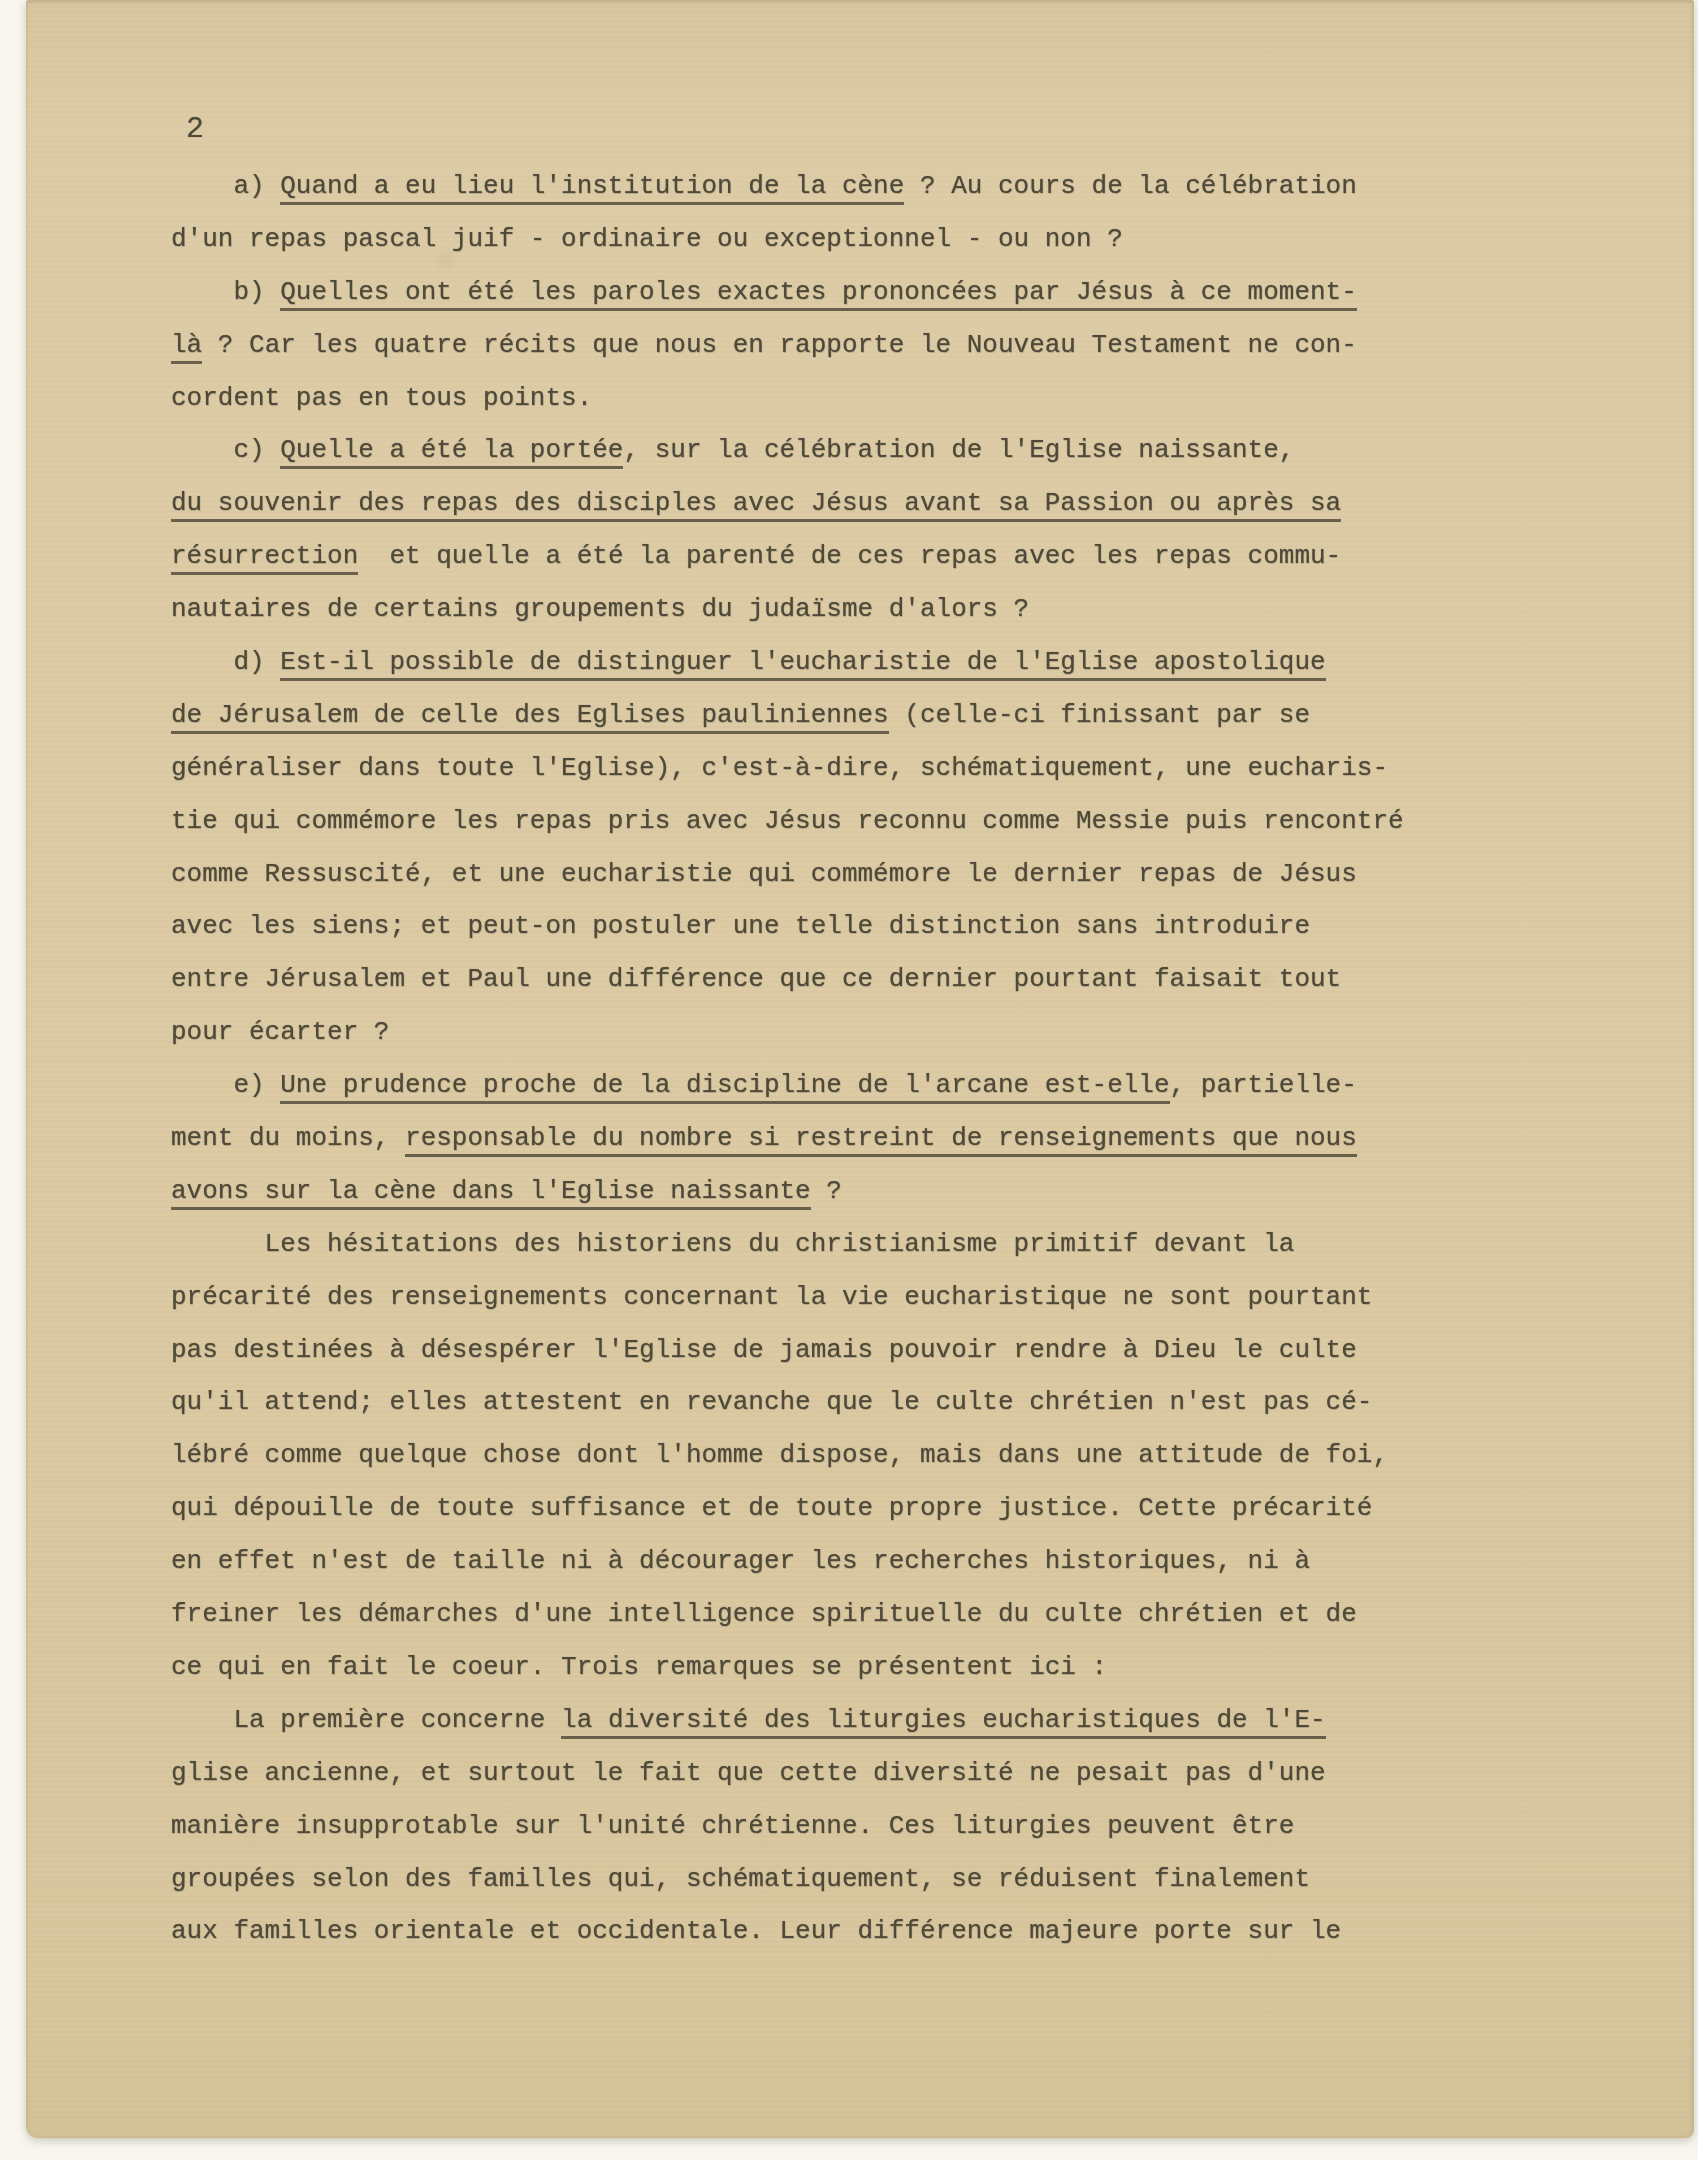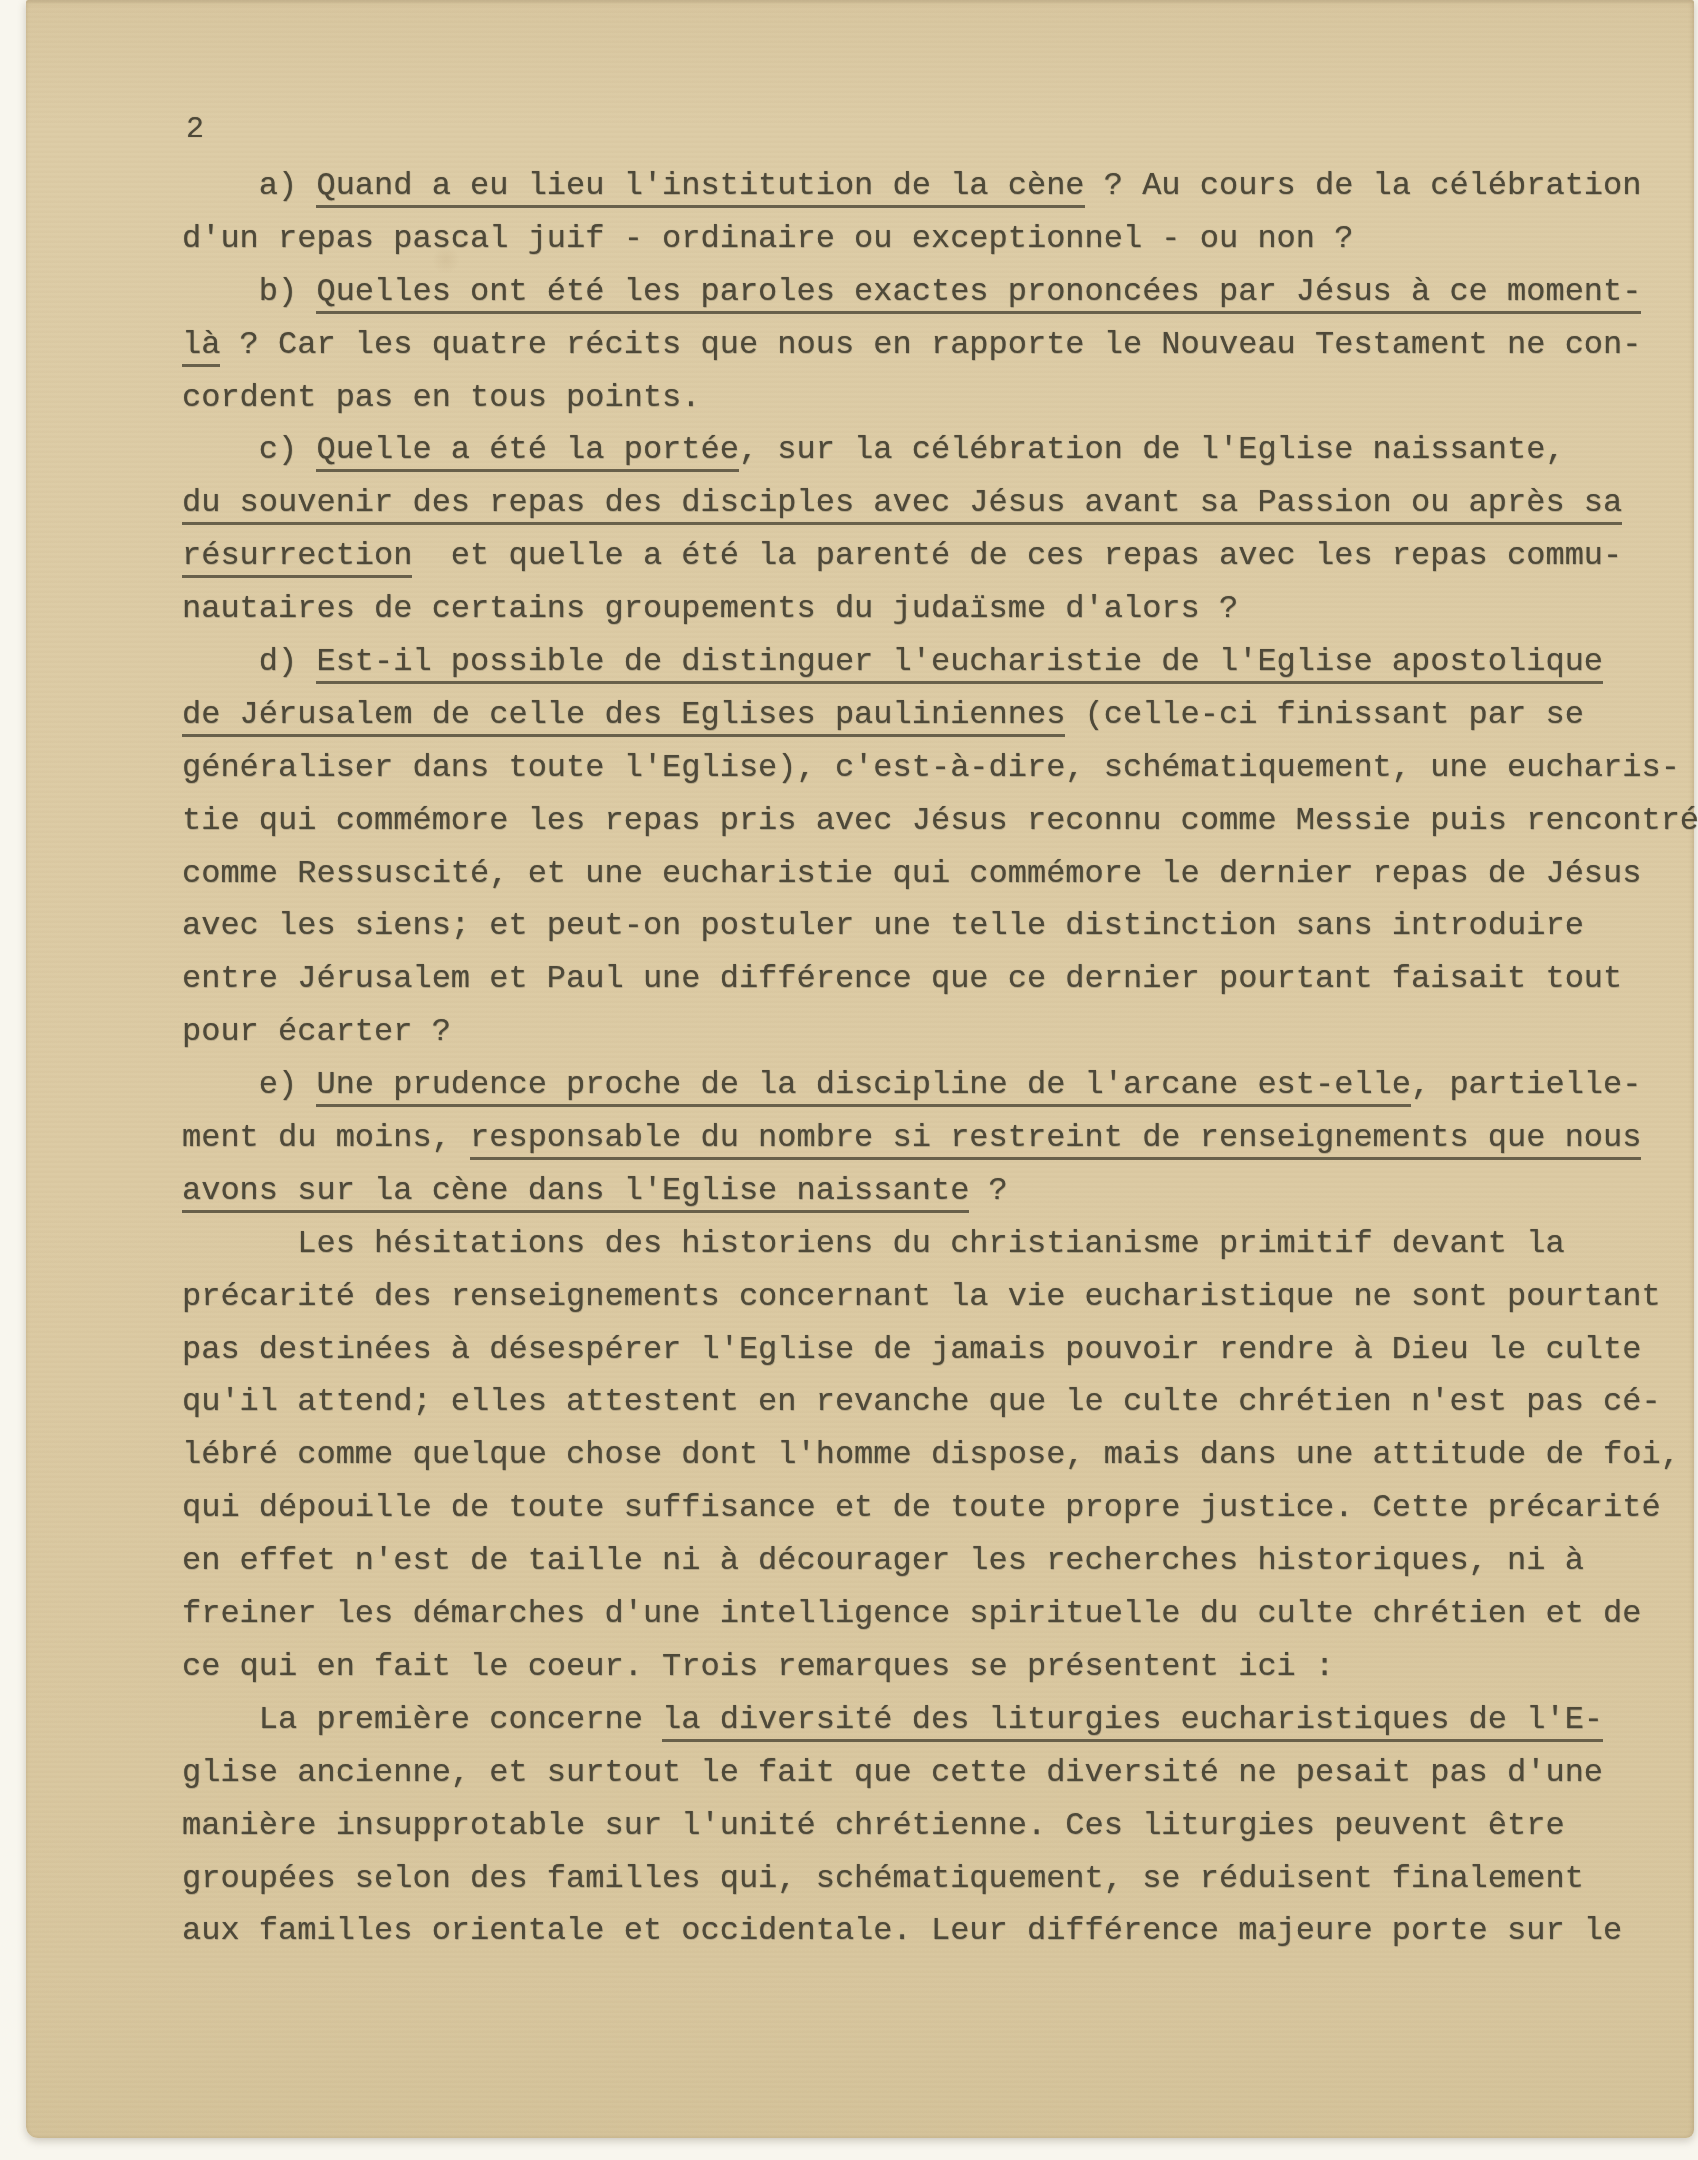--- a/index.html
+++ b/index.html
@@ -36,24 +36,24 @@
   .page-number {
     position: absolute;
     left: 160px;
     top: 112px;
     font-size: 30px;
     color: #4e4939;
     text-shadow: 0 0 1px rgba(78,73,57,0.55);
   }
   .text-body {
     position: absolute;
-    left: 156px;
+    left: 145px;
     top: 160px;
     width: 1420px;
-    font-size: 32px;
+    font-size: 26px;
     line-height: 52.9px;
     color: #4e4939;
     white-space: pre;
     text-shadow: 0 0 1px rgba(78,73,57,0.55), 0.5px 0.5px 0 rgba(78,73,57,0.22);
   }
   .line { height: 52.9px; }
   .u {
     border-bottom: 3px solid rgba(72,66,50,0.78);
     padding-bottom: 1px;
   }

